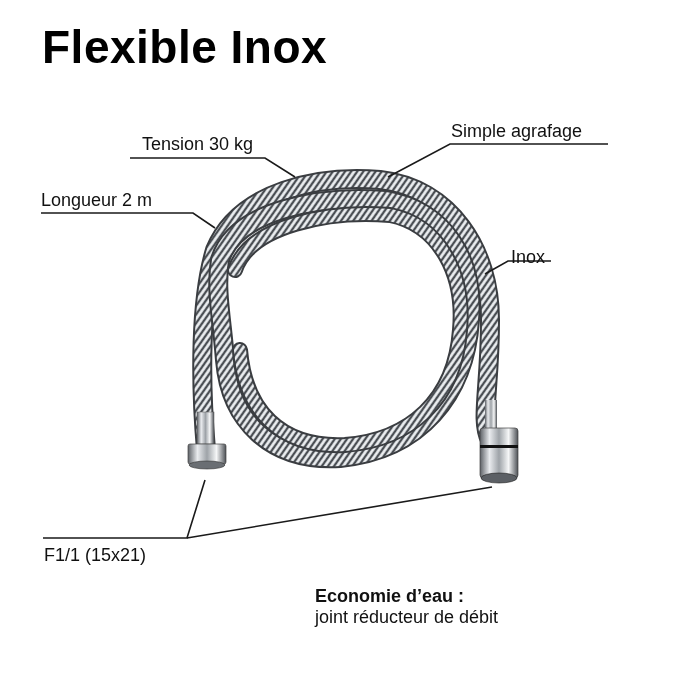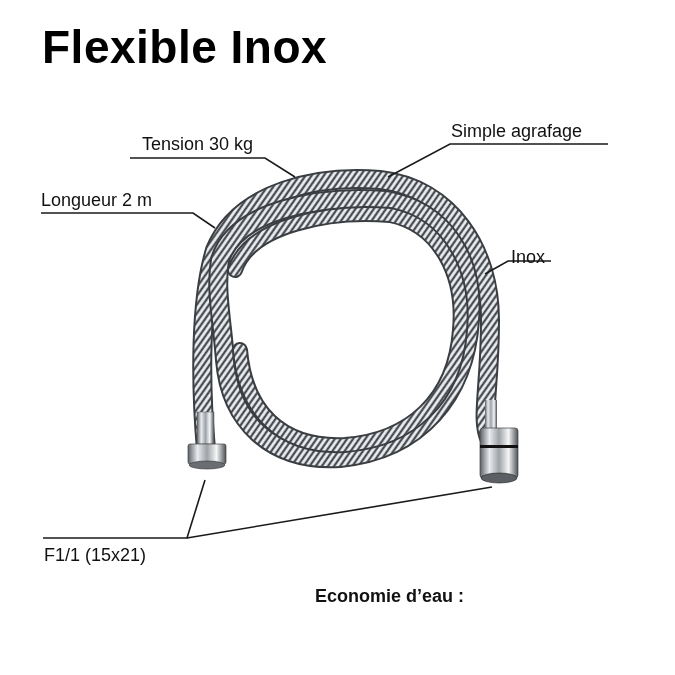--- a/index.html
+++ b/index.html
@@ -72,13 +72,14 @@
 <div class="label" style="left:41px; top:191px;">Longueur 2 m</div>
 <div class="label" style="left:451px; top:122px;">Simple agrafage</div>
 <div class="label" style="left:511px; top:248px;">Inox</div>
 
 <div class="multiline" style="left:44px; top:545px;">
   <div>F1/1 (15x21)</div>
 </div>
 
 <div class="multiline" style="left:315px; top:565px;margin-top:21px;">
   <div class="bold">Economie d’eau :</div>
+  <div>joint réducteur de débit</div>
 </div>
 
 </body></html>

